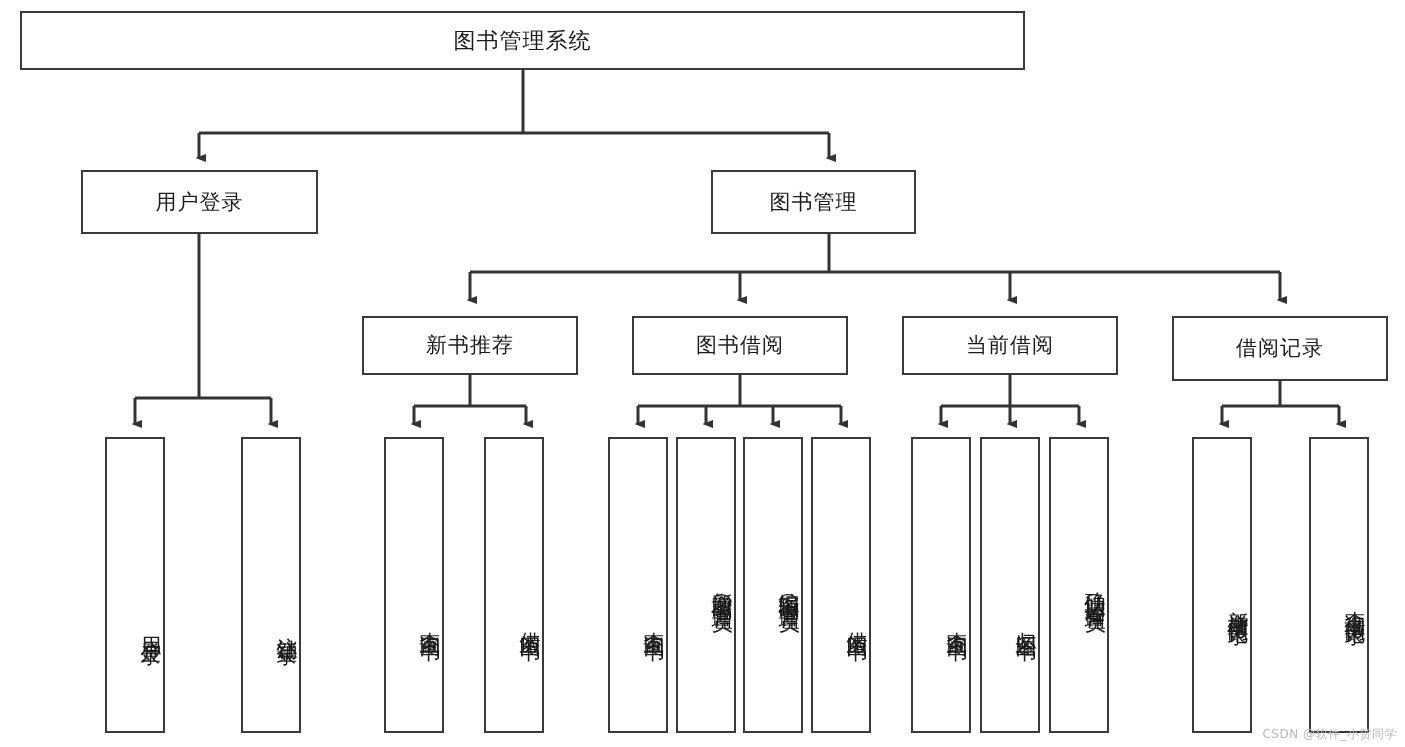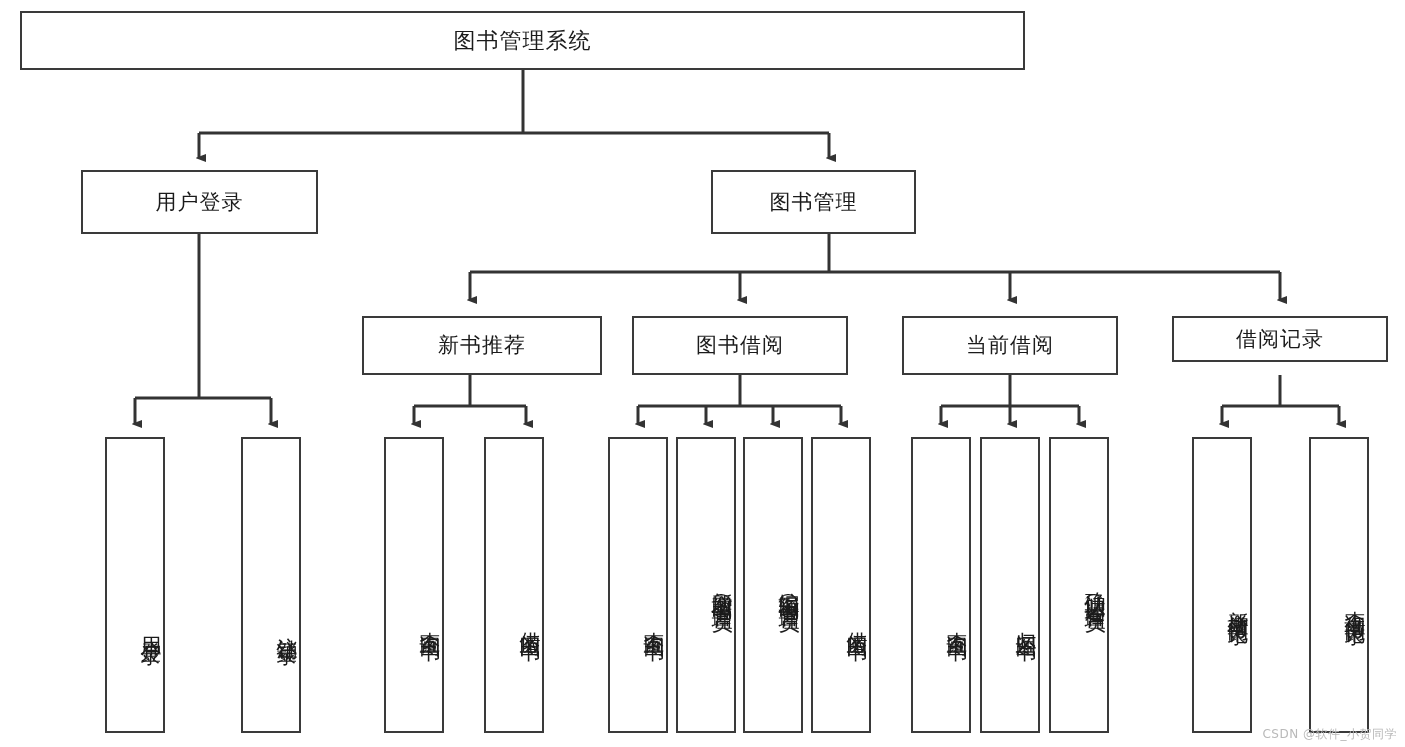--- a/index.html
+++ b/index.html
@@ -123,24 +123,24 @@
       <path d="M1222,406 L1222,424" marker-end="url(#arrow)"></path>
       <path d="M1339,406 L1339,424" marker-end="url(#arrow)"></path>
     </g>
   </svg>
 
   <div class="node horiz root" style="left:20px; top:11px; width:1005px; height:59px;">图书管理系统</div>
 
   <div class="node horiz" style="left:81px; top:170px; width:237px; height:64px;">用户登录</div>
   <div class="node horiz" style="left:711px; top:170px; width:205px; height:64px;">图书管理</div>
 
-  <div class="node horiz" style="left:362px; top:316px; width:240px; height:59px;">新书推荐</div>
+  <div class="node horiz" style="left:362px; top:316px; width:216px; height:59px;">新书推荐</div>
   <div class="node horiz" style="left:632px; top:316px; width:216px; height:59px;">图书借阅</div>
   <div class="node horiz" style="left:902px; top:316px; width:216px; height:59px;">当前借阅</div>
-  <div class="node horiz" style="left:1172px; top:316px; width:216px; height:46px;">借阅记录</div>
+  <div class="node horiz" style="left:1172px; top:316px; width:216px; height:65px;">借阅记录</div>
 
   <div class="node vert" style="left:105px; top:437px; width:60px; height:296px; padding-top:82px;">用户登录</div>
   <div class="node vert" style="left:241px; top:437px; width:60px; height:296px; padding-top:82px;">注销登录</div>
 
   <div class="node vert" style="left:384px; top:437px; width:60px; height:296px; padding-top:72px;">查询图书</div>
   <div class="node vert" style="left:484px; top:437px; width:60px; height:296px; padding-top:72px;">借阅图书</div>
 
   <div class="node vert" style="left:608px; top:437px; width:60px; height:296px; padding-top:72px;">查询图书</div>
   <div class="node vert tall" style="left:676px; top:437px; width:60px; height:296px; padding-top:6px;">新增图书（管理员）</div>
   <div class="node vert tall" style="left:743px; top:437px; width:60px; height:296px; padding-top:6px;">编辑图书（管理员）</div>

